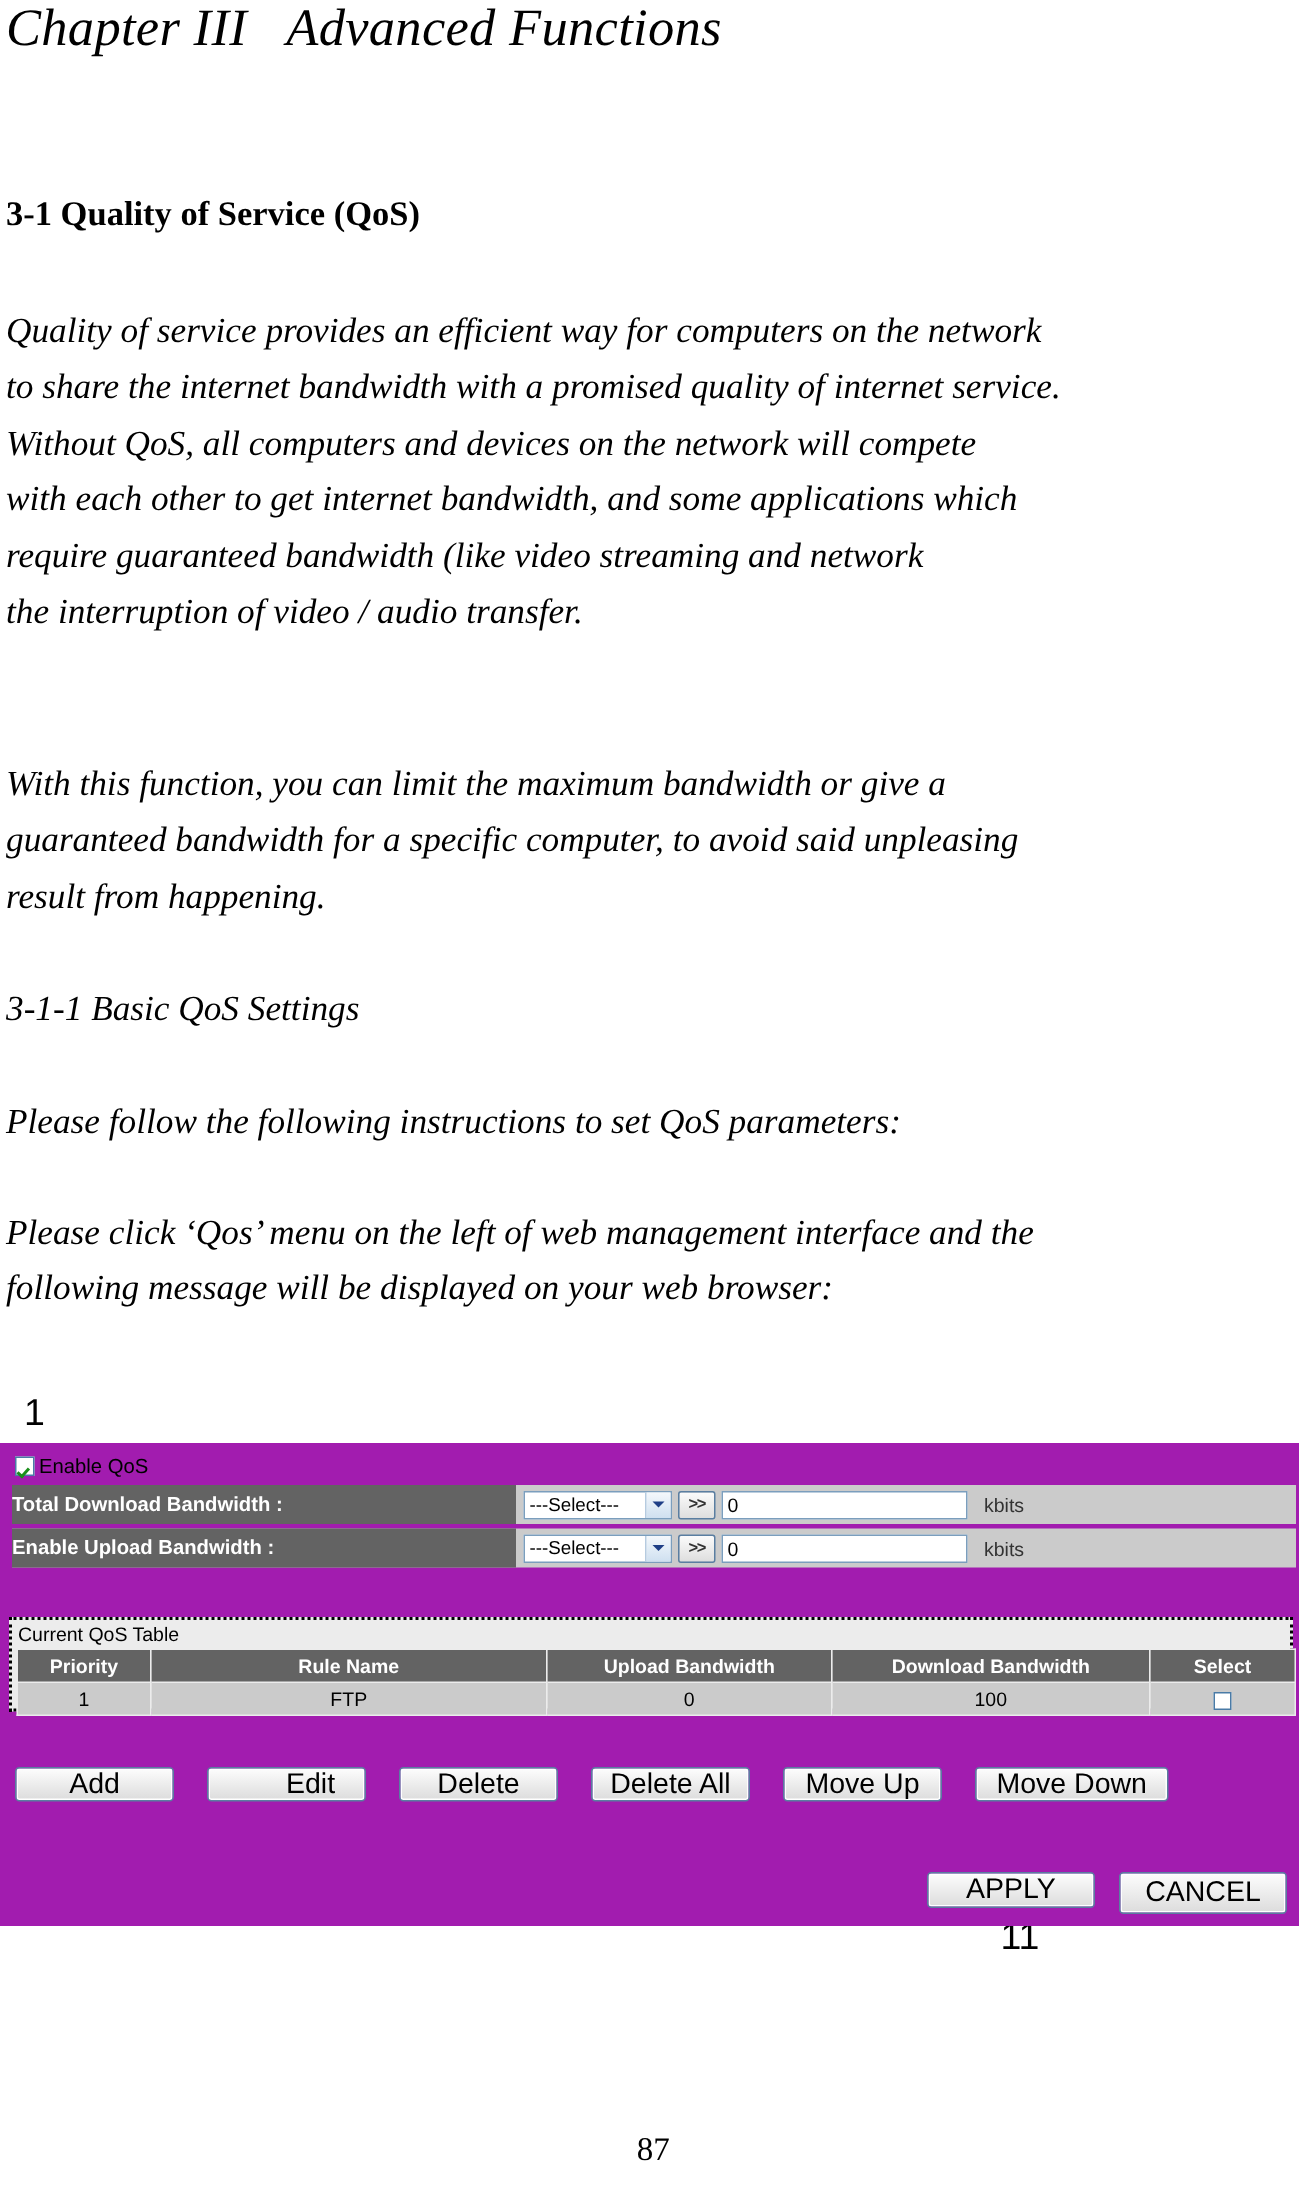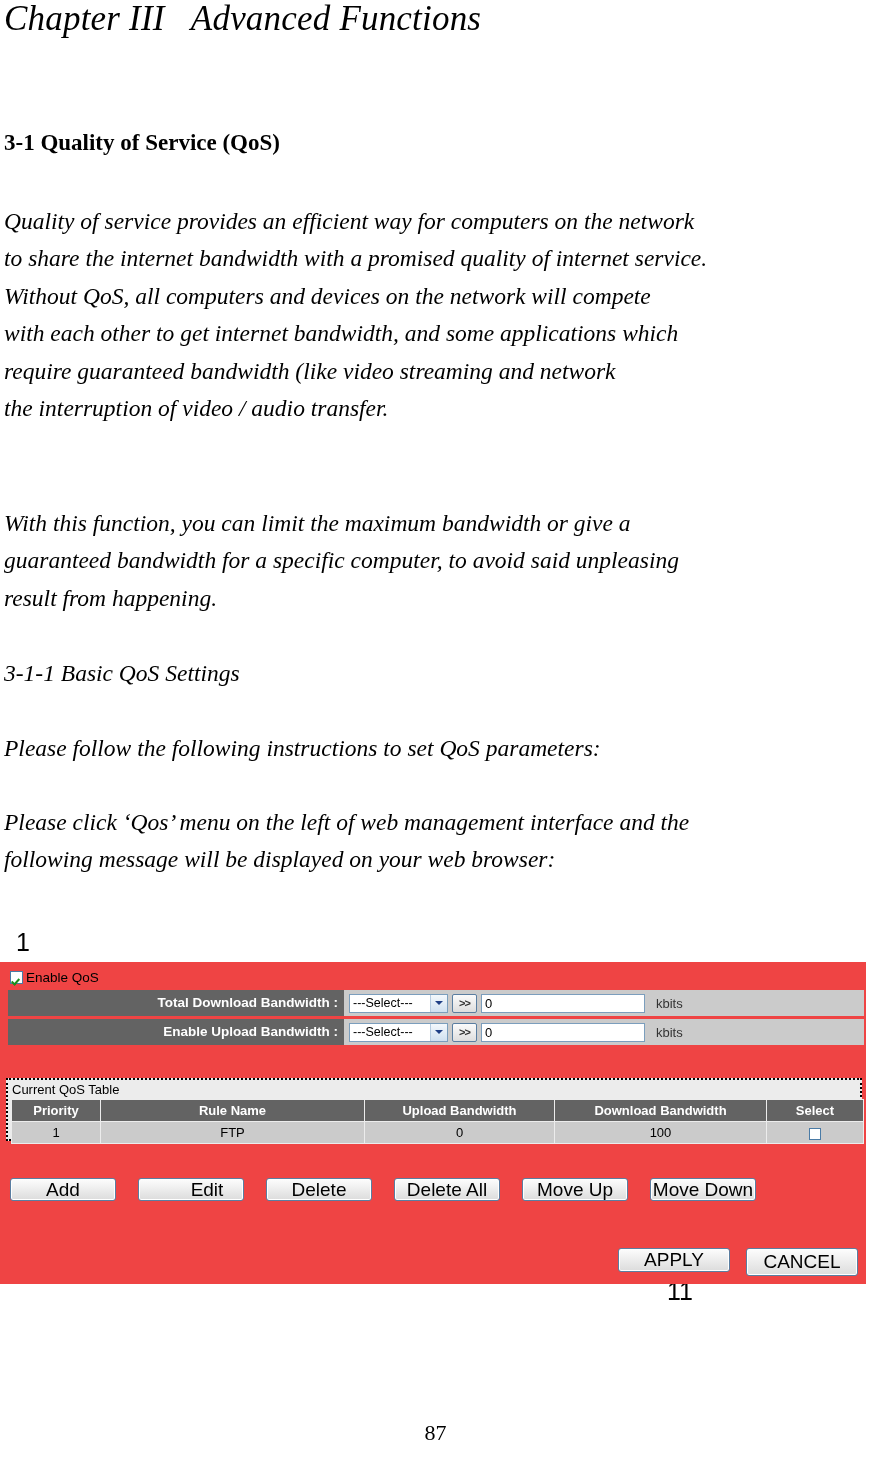--- a/index.html
+++ b/index.html
@@ -68,21 +68,21 @@
     font-size: 22px;
   }
 
   
   .ui-panel {
     position: absolute;
     left: 0px;
     top: 962px;
     width: 866px;
     height: 322px;
-    background: #ef4444;
+    background: #a21caf;
     font-family: "Liberation Sans", sans-serif;
     color: #000;
   }
 
   .enable-row {
     position: absolute;
     left: 10px;
     top: 6px;
     height: 18px;
     display: flex;
@@ -127,21 +127,20 @@
   .bw-row.download { top: 28px; }
   .bw-row.upload { top: 57px; }
 
   .bw-label {
     width: 336px;
     flex: 0 0 auto;
     background: #636363;
     color: #ffffff;
     font-size: 13.5px;
     font-weight: bold;
-    text-align: right;
     padding-right: 6px;
     box-sizing: border-box;
     height: 26px;
     line-height: 26px;
     white-space: nowrap;
     overflow: hidden;
   }
 
   .bw-controls {
     display: flex;
@@ -296,21 +295,21 @@
     display: flex;
     align-items: center;
     justify-content: center;
     box-shadow: inset 0 0 0 1px #ffffff;
   }
   .btn-add        { width: 106px; margin-right: 22px; }
   .btn-edit       { width: 106px; margin-right: 22px; padding-left: 32px; }
   .btn-delete     { width: 106px; margin-right: 22px; }
   .btn-delete-all { width: 106px; margin-right: 22px; }
   .btn-move-up    { width: 106px; margin-right: 22px; }
-  .btn-move-down  { width: 106px; }
+  .btn-move-down  { width: 129px; }
 
   .apply-row {
     position: absolute;
     right: 8px;
     top: 286px;
     display: flex;
     gap: 16px;
   }
   .btn-apply  { width: 112px; height: 24px; }
   .btn-cancel { width: 112px; height: 28px; }

